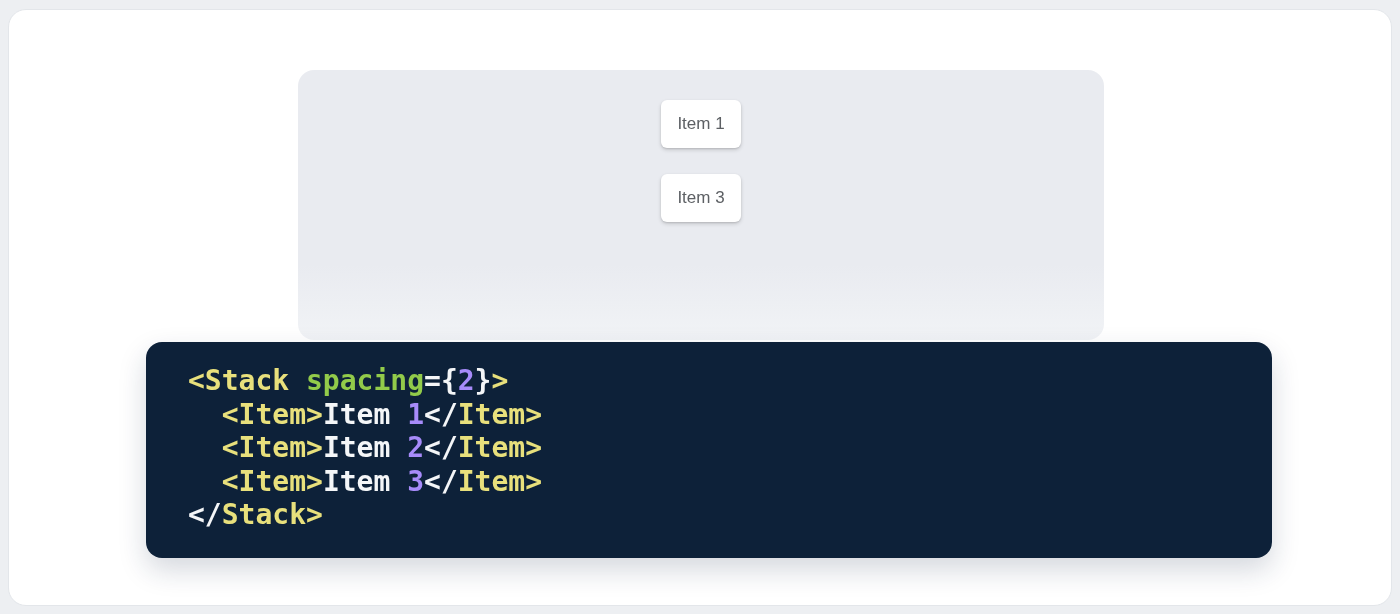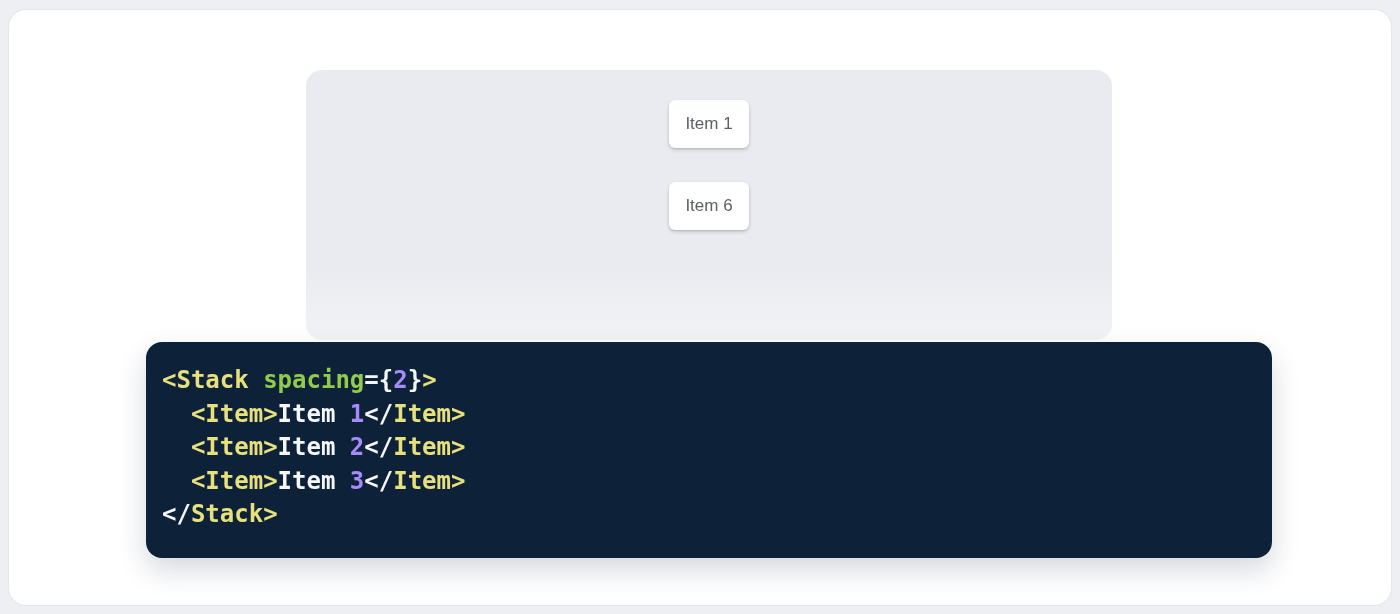--- a/index.html
+++ b/index.html
@@ -11,67 +11,67 @@
   }
 
   .outer-card {
     position: absolute; left: 8px; top: 9px; right: 8px; bottom: 8px;
     background: #ffffff;
     border: 1px solid #e3e6ea;
     border-radius: 18px;
   }
 
   .demo-panel {
-    position: absolute; left: 297px; top: 60px;
+    position: absolute; left: 289px; top: 60px;
     width: 806px; height: 270px;
     border-radius: 16px;
     background: linear-gradient(180deg, var(--panel-bg, #e9ebf0) 0%, var(--panel-bg, #e9ebf0) 72%, #f1f3f6 100%);
     display: flex; flex-direction: column; align-items: center;
     padding-top: 30px; box-sizing: border-box;
-    gap: 34px;
+    gap: 26px;
   }
 
   .stack-item {
     width: 80px; height: 48px;
     background: #ffffff;
     border-radius: 6px;
     box-shadow: 0 1px 2px rgba(0,0,0,0.12), 0 2px 4px rgba(0,0,0,0.14);
     display: flex; align-items: center; justify-content: center;
     font-size: 17px; color: #5d6064;
   }
 
   .code-block {
     position: absolute; left: 137px; top: 332px;
     width: 1126px; height: 216px;
     box-sizing: border-box;
     background: var(--code-bg, #0d2139);
     border-radius: 16px;
     box-shadow: 0 12px 28px rgba(20, 40, 70, 0.18);
-    padding: 22px 16px;
+    padding: 22px 42px;
     font-family: "DejaVu Sans Mono", "Liberation Mono", monospace;
-    font-size: 24px; font-weight: 700;
+    font-size: 28px; font-weight: 700;
     line-height: 33.6px;
     white-space: pre;
   }
 
   .code-line { height: 33.6px; }
   .tok-tag   { color: var(--tok-tag, #e8e07c); }
   .tok-attr  { color: var(--tok-attr, #92cb4a); }
   .tok-num   { color: var(--tok-num, #a78bfa); }
   .tok-plain { color: var(--tok-plain, #f4f6f8); }
 </style>
 </head>
 <body>
 
 <div class="outer-card">
 
   <div class="demo-panel">
     <div class="stack-item">
       <span>Item 1</span>
     </div>
     <div class="stack-item">
-      <span>Item 6</span>
+      <span>Item 3</span>
     </div>
   </div>
 
   <div class="code-block" id="code-block"><div class="code-line"><span class="tok-tag">&lt;Stack</span><span class="tok-plain"> </span><span class="tok-attr">spacing</span><span class="tok-plain">={</span><span class="tok-num">2</span><span class="tok-plain">}</span><span class="tok-tag">&gt;</span></div><div class="code-line"><span class="tok-plain">  </span><span class="tok-tag">&lt;Item&gt;</span><span class="tok-plain">Item </span><span class="tok-num">1</span><span class="tok-plain">&lt;/</span><span class="tok-tag">Item&gt;</span></div><div class="code-line"><span class="tok-plain">  </span><span class="tok-tag">&lt;Item&gt;</span><span class="tok-plain">Item </span><span class="tok-num">2</span><span class="tok-plain">&lt;/</span><span class="tok-tag">Item&gt;</span></div><div class="code-line"><span class="tok-plain">  </span><span class="tok-tag">&lt;Item&gt;</span><span class="tok-plain">Item </span><span class="tok-num">3</span><span class="tok-plain">&lt;/</span><span class="tok-tag">Item&gt;</span></div><div class="code-line"><span class="tok-plain">&lt;/</span><span class="tok-tag">Stack&gt;</span></div></div>
 
 </div>
 
 </body></html>

